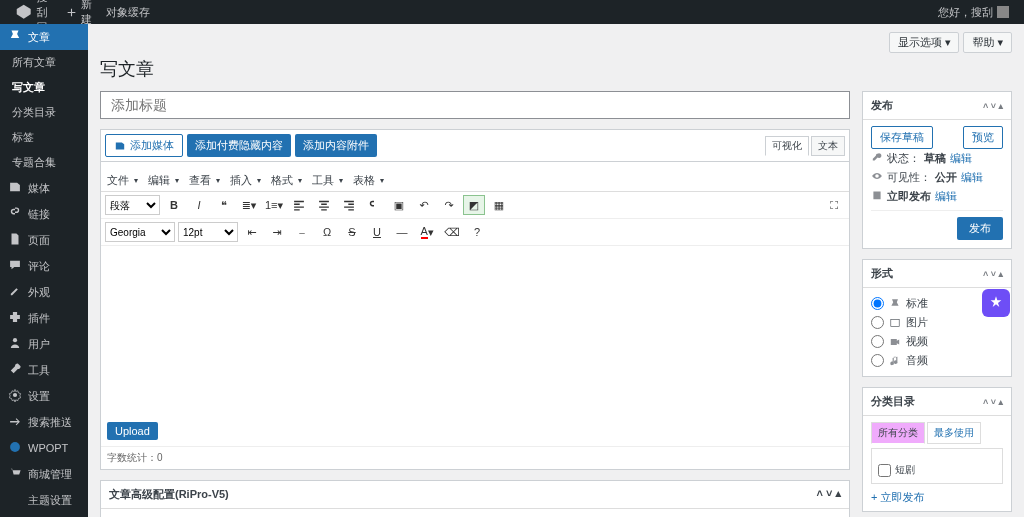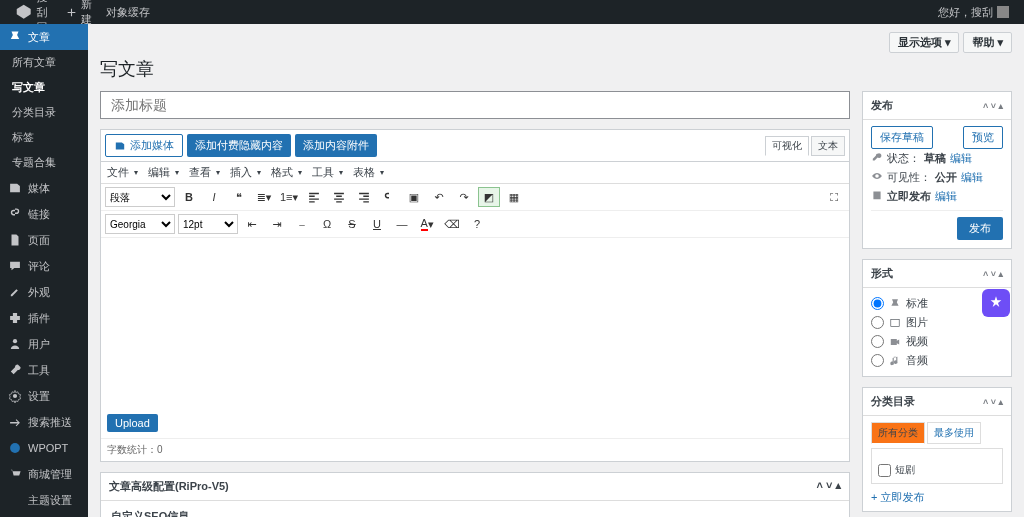--- a/index.html
+++ b/index.html
@@ -5,21 +5,21 @@
 * { margin:0; padding:0; box-sizing:border-box; font-family:-apple-system,BlinkMacSystemFont,"Segoe UI",Helvetica,Arial,sans-serif; }
 body { width:1024px; height:517px; overflow:hidden; background:#f0f0f1; font-size:11px; color:#3c434a; }
 
 #adminbar { height:24px; background:#1d2327; color:#c3c4c7; display:flex; align-items:center; padding:0 8px; font-size:11px; }
 #adminbar .ab-item { display:flex; align-items:center; gap:4px; padding:0 7px; height:24px; cursor:pointer; }
 #adminbar .spacer { flex:1; }
 #adminbar .avatar { width:12px; height:12px; background:#888; }
 
 #sidebar { position:absolute; top:24px; left:0; width:88px; bottom:0; background:#1d2327; color:#c3c4c7; font-size:11px; overflow:hidden;}
 #sidebar .menu { list-style:none; }
-#sidebar .menu li { display:flex; align-items:center; padding:5px 8px; gap:6px; cursor:pointer; position:relative;}
+#sidebar .menu li { display:flex; padding:5px 8px; gap:6px; cursor:pointer; position:relative;}
 #sidebar .menu li.top { font-size:11px; line-height:16px;}
 #sidebar .menu li.current { background:#2271b1; color:#fff; }
 #sidebar .menu li.current::after { content:""; position:absolute; right:-7px; top:50%; transform:translateY(-50%); border:7px solid transparent; border-right-color:#f0f0f1;}
 #sidebar .menu li.sub { padding-left:12px; font-size:11px; }
 #sidebar .menu li.sub.active { color:#fff; font-weight:600; }
 #sidebar .dashicon { width:14px; height:14px; display:inline-block; }
 #sidebar .dashicon svg { width:14px; height:14px; fill:currentColor; }
 
 #content { position:absolute; top:24px; left:88px; right:0; bottom:0; overflow-y:auto; padding:8px 12px 30px 12px; }
 h1.page-title { font-size:18px; font-weight:400; color:#1d2327; margin:4px 0 10px; }
@@ -33,21 +33,21 @@
 .buttons-row { margin-top:10px; display:flex; align-items:center; gap:4px; background:#fff; border:1px solid #ccd0d4; border-bottom:none; padding:4px;}
 .btn-outline { border:1.5px solid #2271b1; color:#2271b1; background:#fff; padding:3px 8px; font-size:11px; cursor:pointer; display:inline-flex; align-items:center; gap:4px; border-radius:2px;}
 .btn-solid { border:none; background:#2271b1; color:#fff; padding:4px 8px; font-size:11px; cursor:pointer; border-radius:2px;}
 .btn-outline svg { width:12px; height:12px; fill:currentColor;}
 .tab-switch { margin-left:auto; display:flex; gap:2px; font-size:10px; }
 .tab-switch span { padding:2px 6px; border:1px solid #ccd0d4; background:#f6f7f7; cursor:pointer;}
 .tab-switch span.active { background:#fff; border-bottom-color:#fff;}
 
 .editor { background:#fff; border:1px solid #ccd0d4; }
 .tb-menu { display:flex; gap:10px; padding:3px 6px; font-size:11px; border-bottom:1px solid #ddd; }
-.tb-menu span { display:inline-flex; align-items:center; gap:3px; cursor:pointer;}
+.tb-menu span { display:inline-flex; align-items:center; gap:3px; cursor:pointer;margin-top:8px;}
 .tb-row { display:flex; align-items:center; gap:3px; padding:3px 4px; border-bottom:1px solid #eee; position:relative;}
 .tb-sel { height:20px; font-size:10px; border:1px solid #ccc; background:#fff;}
 .tb-btn { width:22px; height:20px; display:flex; align-items:center; justify-content:center; border:1px solid transparent; background:none; cursor:pointer; font-size:11px; color:#333;}
 .tb-btn svg { width:14px; height:14px; fill:currentColor;}
 .tb-btn.colored { background:#e7f5e8; border-color:#8bc38f;}
 .tb-btn.right { margin-left:auto;}
 .editor-area { height:170px; }
 .upload-row { padding:6px; }
 .upload-btn { background:#2271b1; color:#fff; border:none; padding:3px 8px; font-size:11px; border-radius:2px; cursor:pointer;}
 .status-bar { padding:4px 6px; font-size:10px; border-top:1px solid #eee; color:#666;}
@@ -58,21 +58,21 @@
 .postbox .inside { padding:6px 8px; font-size:11px;}
 .postbox .mini-row { display:flex; align-items:flex-start; gap:4px; padding:2px 0; }
 .postbox .mini-row .ico { width:12px; height:12px; fill:#8c8f94;}
 .postbox a { color:#2271b1; text-decoration:none; cursor:pointer;}
 .postbox .actions { display:flex; justify-content:space-between; padding:6px 0 2px; border-top:1px solid #eee; margin-top:4px;}
 .postbox .big-btn { background:#2271b1; color:#fff; border:none; padding:4px 12px; font-size:11px; margin-left:auto; cursor:pointer; border-radius:2px;}
 .radio-row { display:flex; align-items:center; gap:5px; padding:2px 0;}
 .radio-row svg { width:12px; height:12px; fill:#8c8f94;}
 .tabs-inner { display:flex; gap:2px; font-size:10px; }
 .tabs-inner span { padding:3px 6px; border:1px solid #ddd; cursor:pointer; }
-.tabs-inner span:first-child { background:#f97316; border-bottom-color:#fff;}
+.tabs-inner span:first-child { background:#f0abfc; border-bottom-color:#fff;}
 .tabs-inner span:last-child { color:#2271b1;}
 .cat-box { border:1px solid #ddd; padding:6px; margin-top:4px; font-size:10px;}
 .cat-box label { display:flex; align-items:center; gap:4px;margin-top:8px;}
 
 .ripro { background:#fff; border:1px solid #ccd0d4; margin-top:10px;}
 .ripro h2 { font-size:11px; padding:6px 8px; font-weight:600; border-bottom:1px solid #ddd; display:flex; justify-content:space-between;}
 .ripro .section-title { font-weight:700; padding:8px 10px;}
 
 .top-right-btns { display:flex; gap:4px; }
 .top-right-btns .sbtn { background:#f6f7f7; border:1px solid #ccd0d4; padding:2px 8px; font-size:11px; cursor:pointer; border-radius:2px; color:#2c3338; display:inline-flex; align-items:center; gap:3px;}
@@ -209,21 +209,21 @@
         <span class="dashicon"><svg viewBox="0 0 20 20">
             <path d="M3 6h14M3 10h14M3 14h14"></path>
           </svg></span>
         <span>主题设置</span>
       </li>
     <li class="top"></li>
   </ul>
 </div>
 
 <div id="content">
-  <div style="display:flex; justify-content:flex-end; gap:4px;font-weight:bold;" class="top-right-btns">
+  <div style="display:flex; justify-content:flex-end; gap:4px;" class="top-right-btns">
     <span class="sbtn"><span>显示选项</span> ▾</span>
     <span class="sbtn"><span>帮助</span> ▾</span>
   </div>
   <h1 class="page-title">写文章</h1>
 
   <div class="layout">
     <div class="main-col">
       <input id="title-input" type="text" placeholder="添加标题" style="">
 
       <div class="buttons-row">
@@ -245,21 +245,21 @@
         <div class="tb-menu">
           <span class="caret">文件</span>
           <span class="caret">编辑</span>
           <span class="caret">查看</span>
           <span class="caret">插入</span>
           <span class="caret">格式</span>
           <span class="caret">工具</span>
           <span class="caret">表格</span>
         </div>
         <div class="tb-row">
-          <select class="tb-sel" style="width:70px"><option>段落</option></select>
+          <select class="tb-sel" style="width:55px"><option>段落</option></select>
           <button class="tb-btn">
               <b>B</b>
             </button>
           <button class="tb-btn">
               <i>I</i>
             </button>
           <button class="tb-btn">❝</button>
           <button class="tb-btn">≣▾</button>
           <button class="tb-btn">1≡▾</button>
           <button class="tb-btn">

